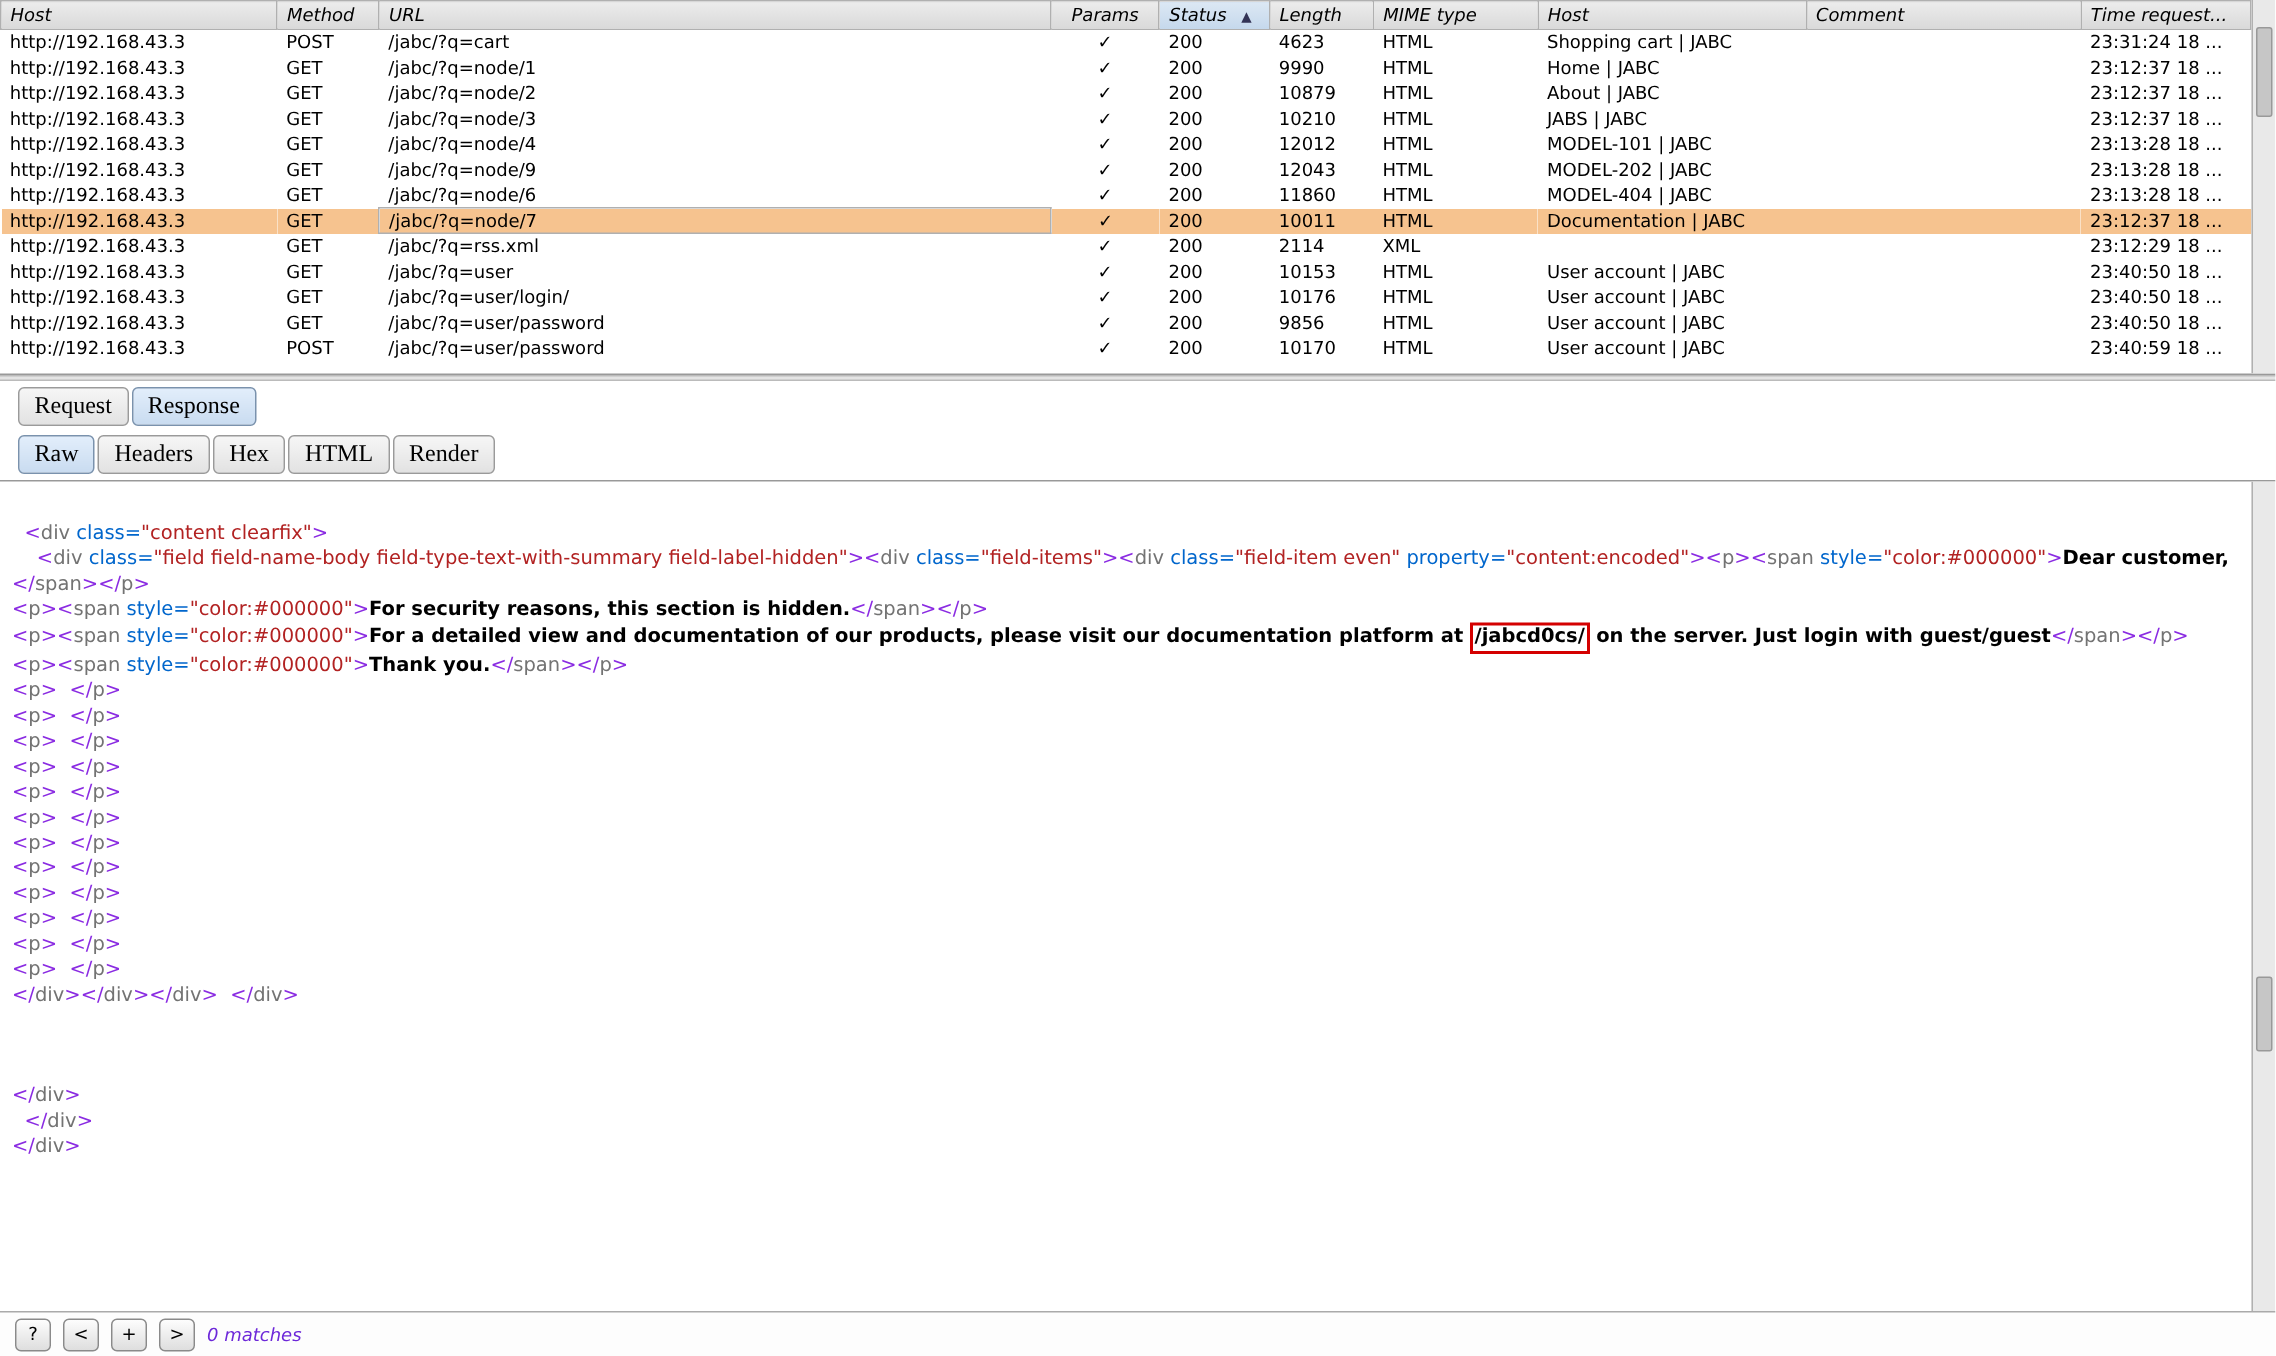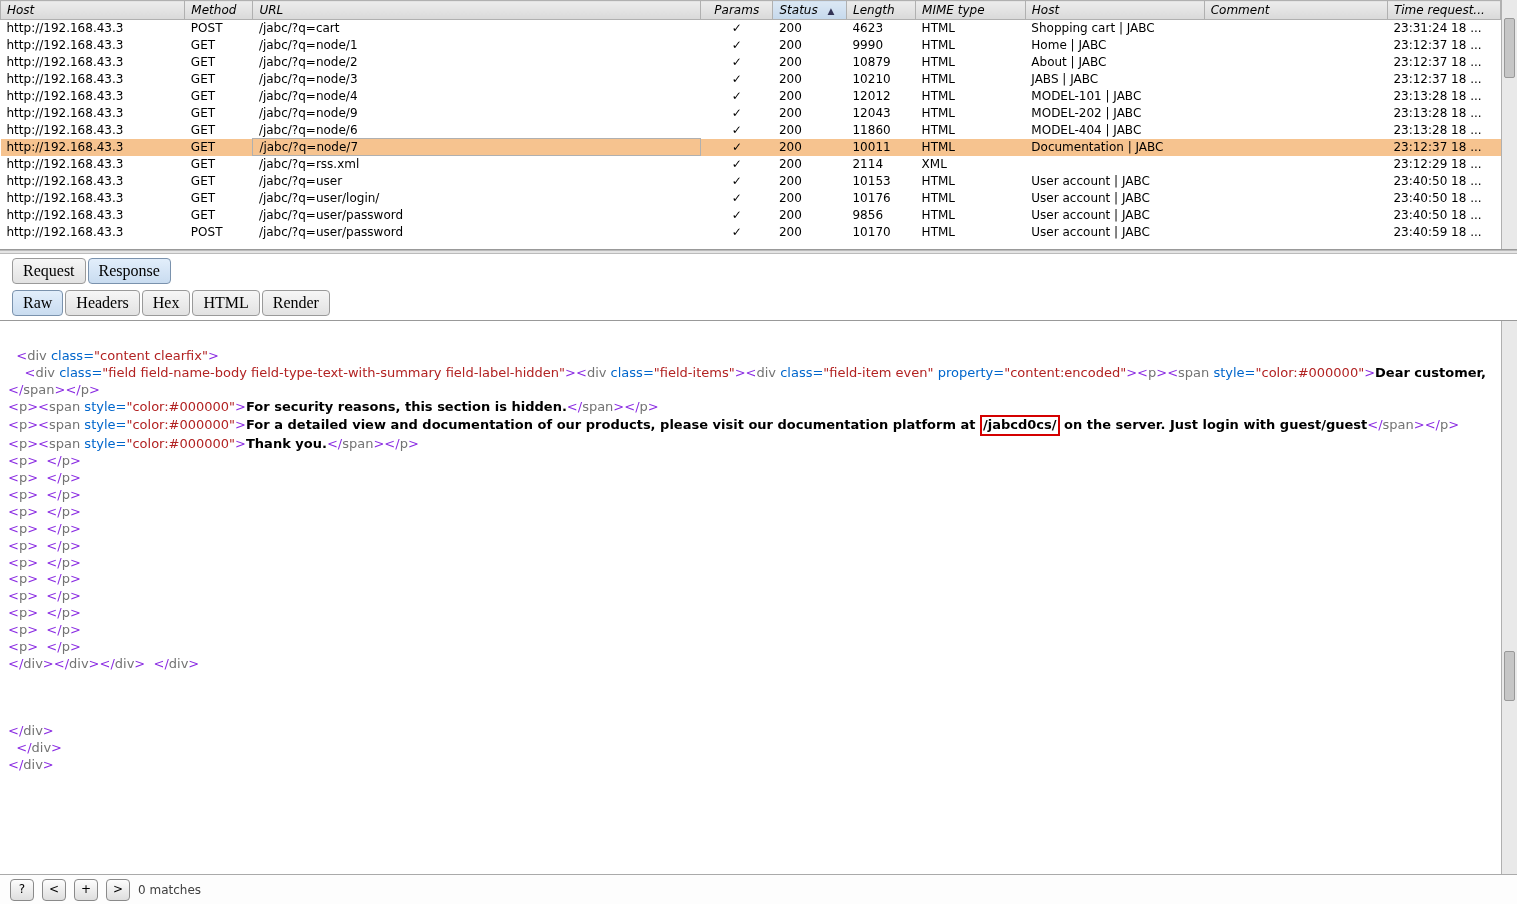--- a/index.html
+++ b/index.html
@@ -98,21 +98,21 @@
     flex: 1;
     height: 22px;
     border: 1px solid #aaa;
     border-radius: 3px;
     padding: 0 6px;
     font-size: 12px;
     font-style: italic;
     color: #888;
     background: #fafafa;
   }
-  .match-count { font-size: 12px; color: #404040; padding-right: 4px; }
+  .match-count { font-size: 12px; color: #6d28d9; padding-right: 4px; font-style: italic; }
 </style>
 </head>
 <body>
 
 <div class="table-wrap">
   <div class="table-scroll">
   <table>
     <colgroup id="colgroup">
           <col style="width: 168px;">
           <col style="width: 62px;">

